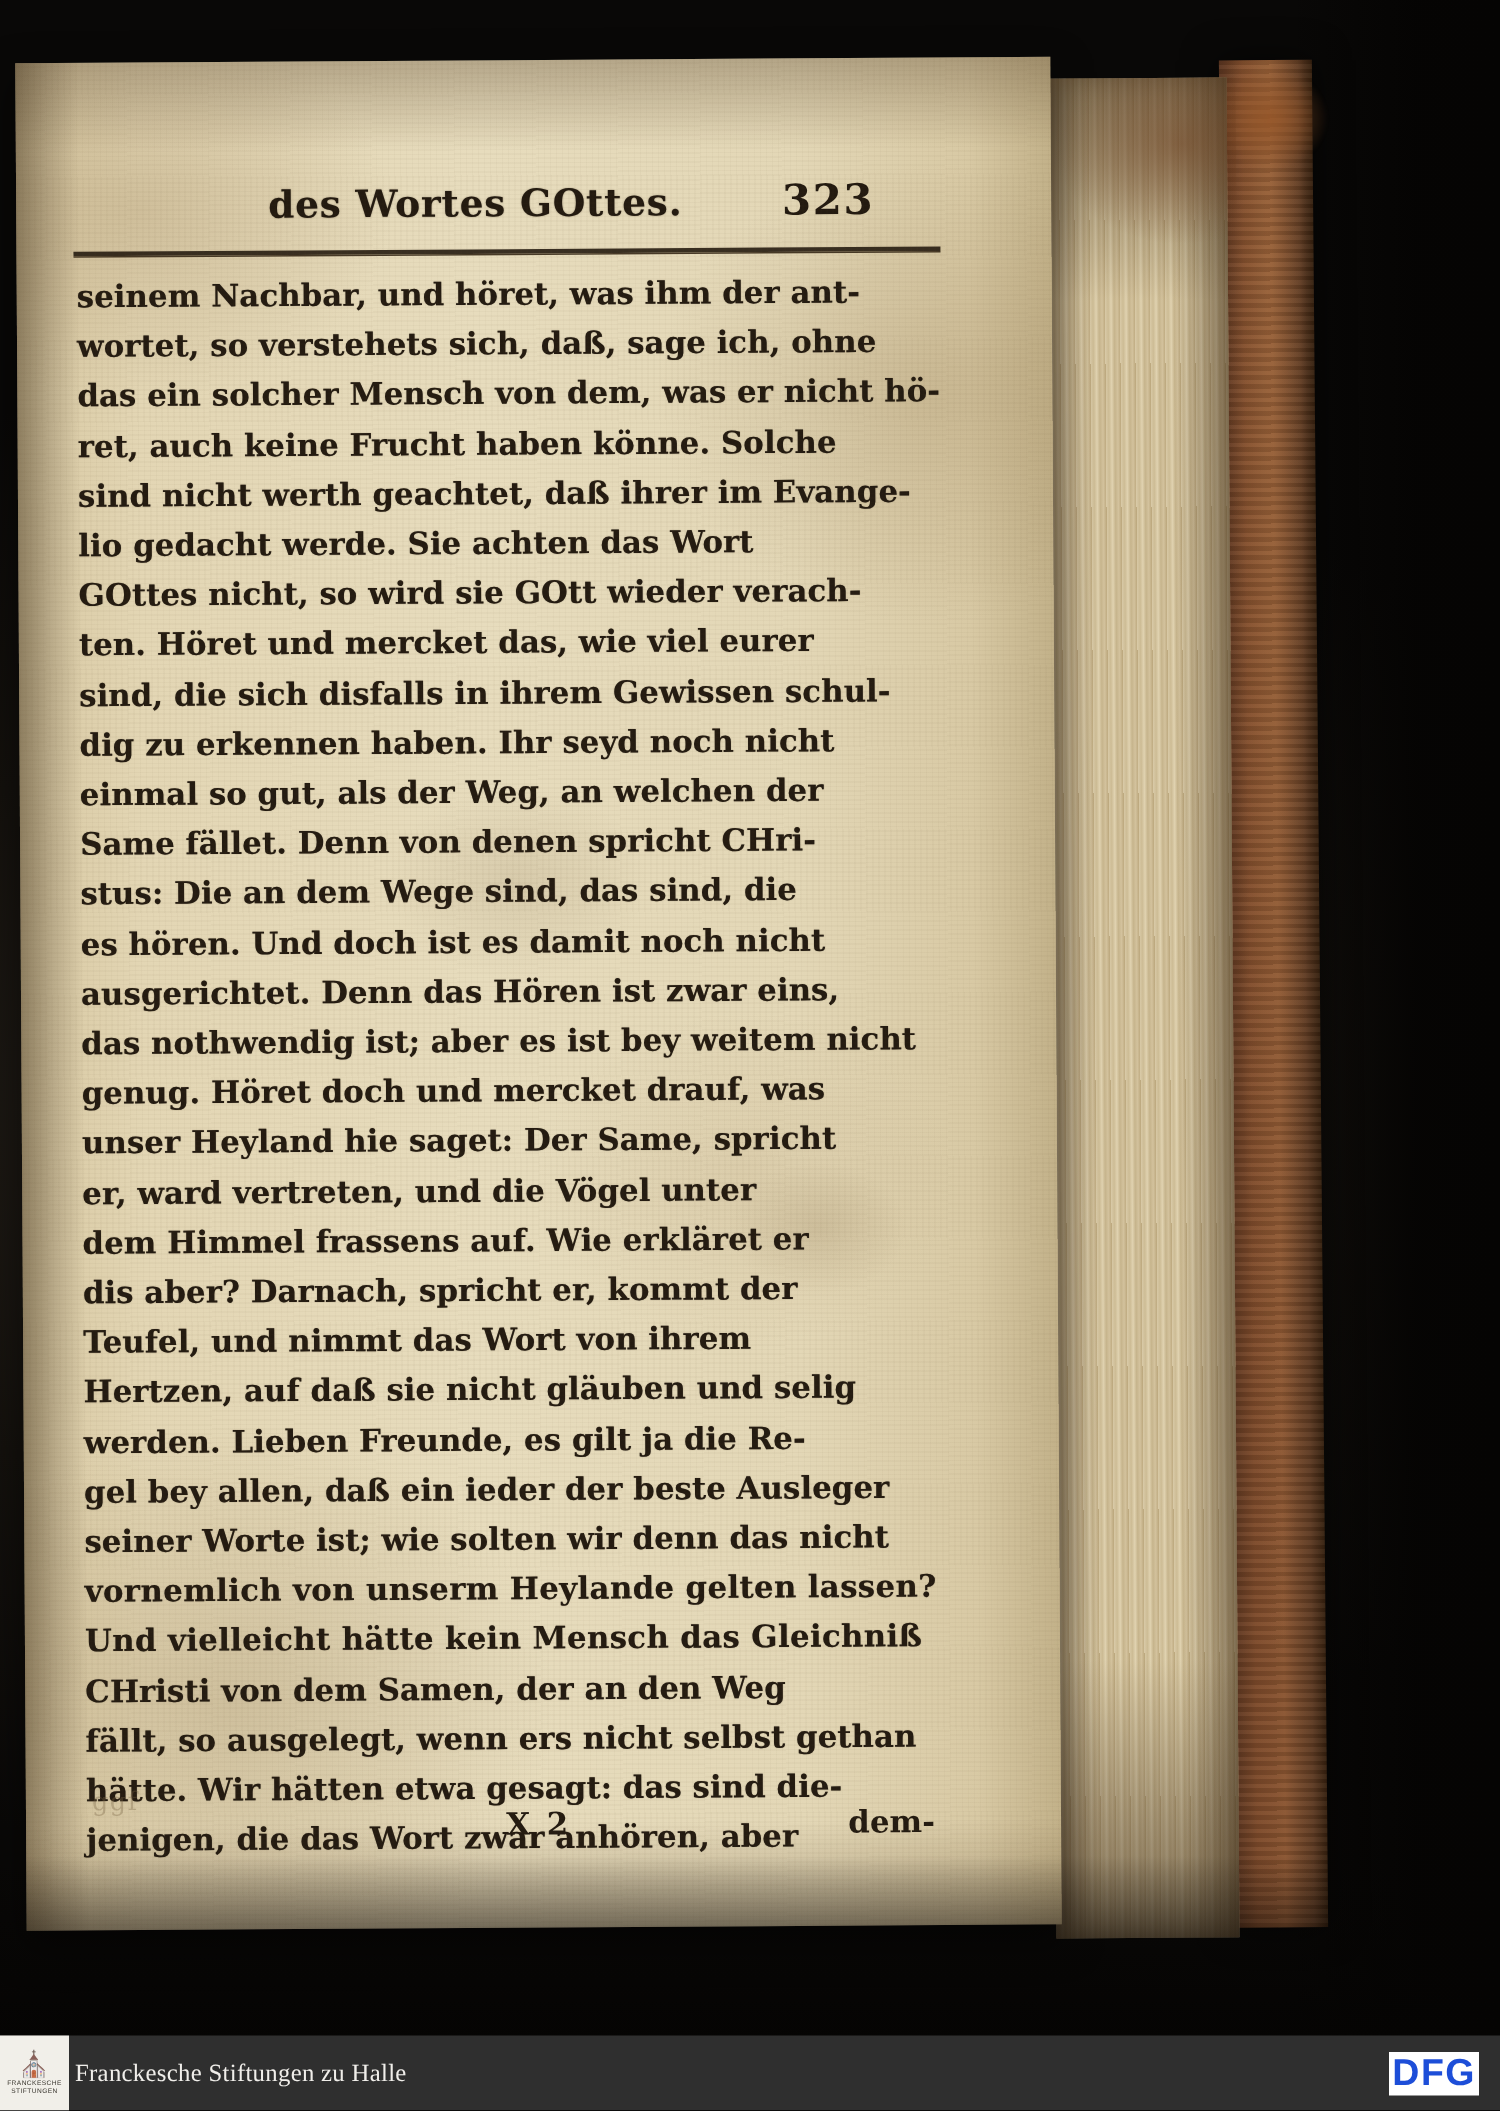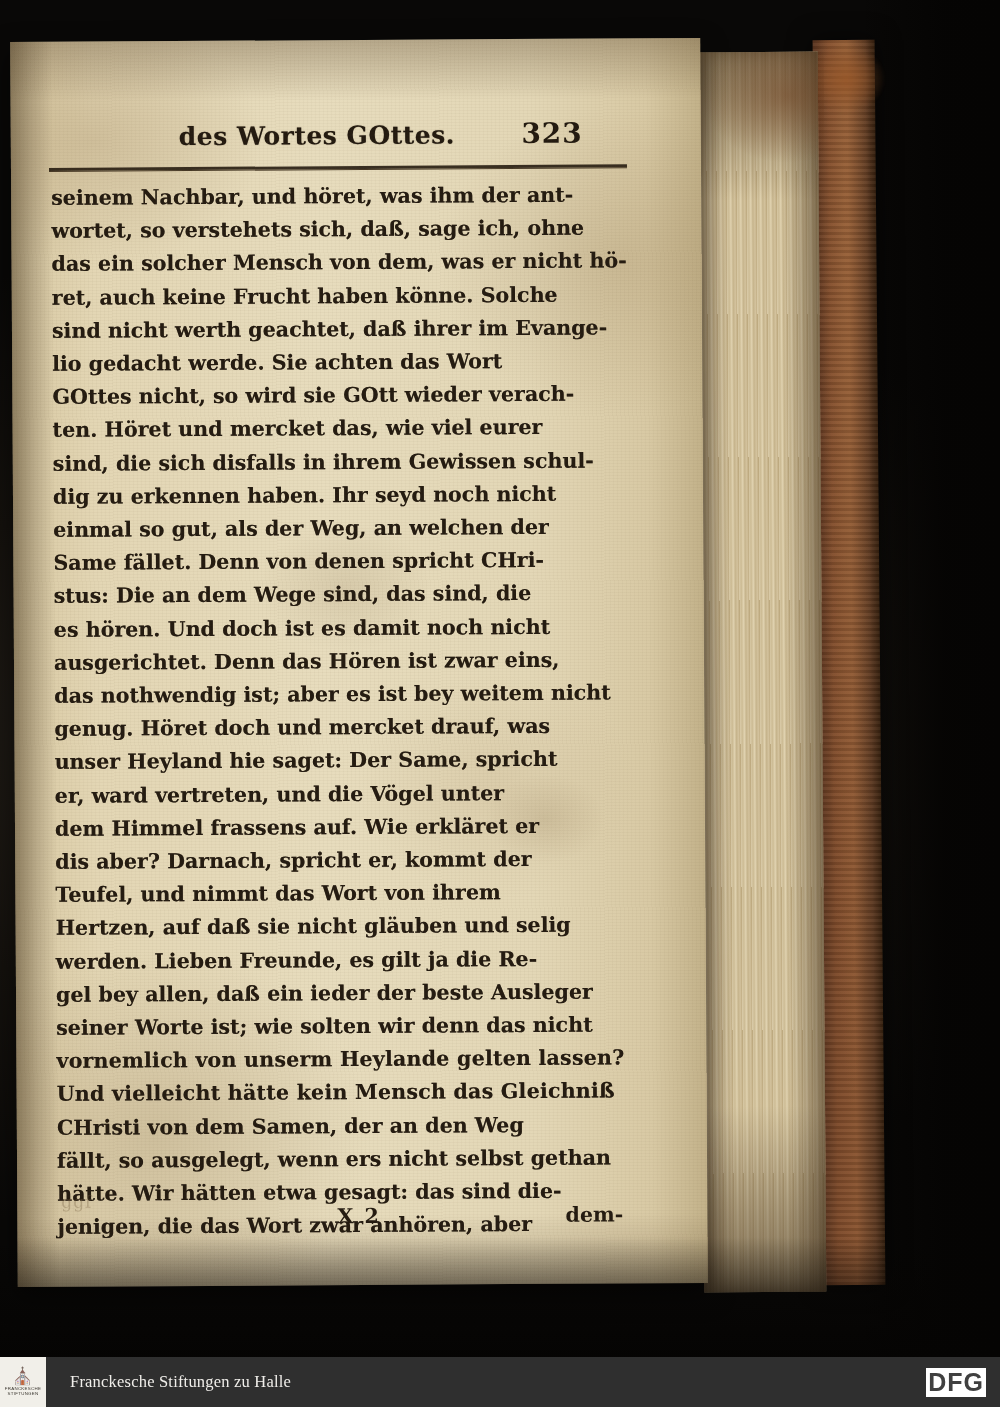--- a/index.html
+++ b/index.html
@@ -267,39 +267,39 @@
     font-family: "Liberation Sans", sans-serif;
     font-size: 4.4px; letter-spacing: 0.3px; margin-top: 2px; color: #3a362f;
   }
   .footer-logo .lbl2 {
     font-family: "Liberation Sans", sans-serif;
     font-size: 4.4px; letter-spacing: 0.3px; color: #3a362f;
   }
   .footer-caption {
     font-family: "Liberation Serif", serif;
     font-size: 16.5px;
-    margin-left: 24px;
+    margin-left: 4px;
     letter-spacing: 0.2px;
   }
   .footer-right {
     margin-left: auto;
     margin-right: 14px;
     display: flex; align-items: center;
   }
   .dfg {
     font-family: "Liberation Sans", sans-serif;
     font-weight: 700;
     font-size: 25px;
     letter-spacing: 1px;
     color: #fff;
   }
   .dfg .slab {
     display: inline-block;
     background: #fff;
-    color: #404040;
+    color: #1d4ed8;
     padding: 0 2px;
   }
 </style>
 </head>
 <body>
 
 <div id="scan">
 
   <div class="backdrop"></div>
   <div class="right-dark"></div>

